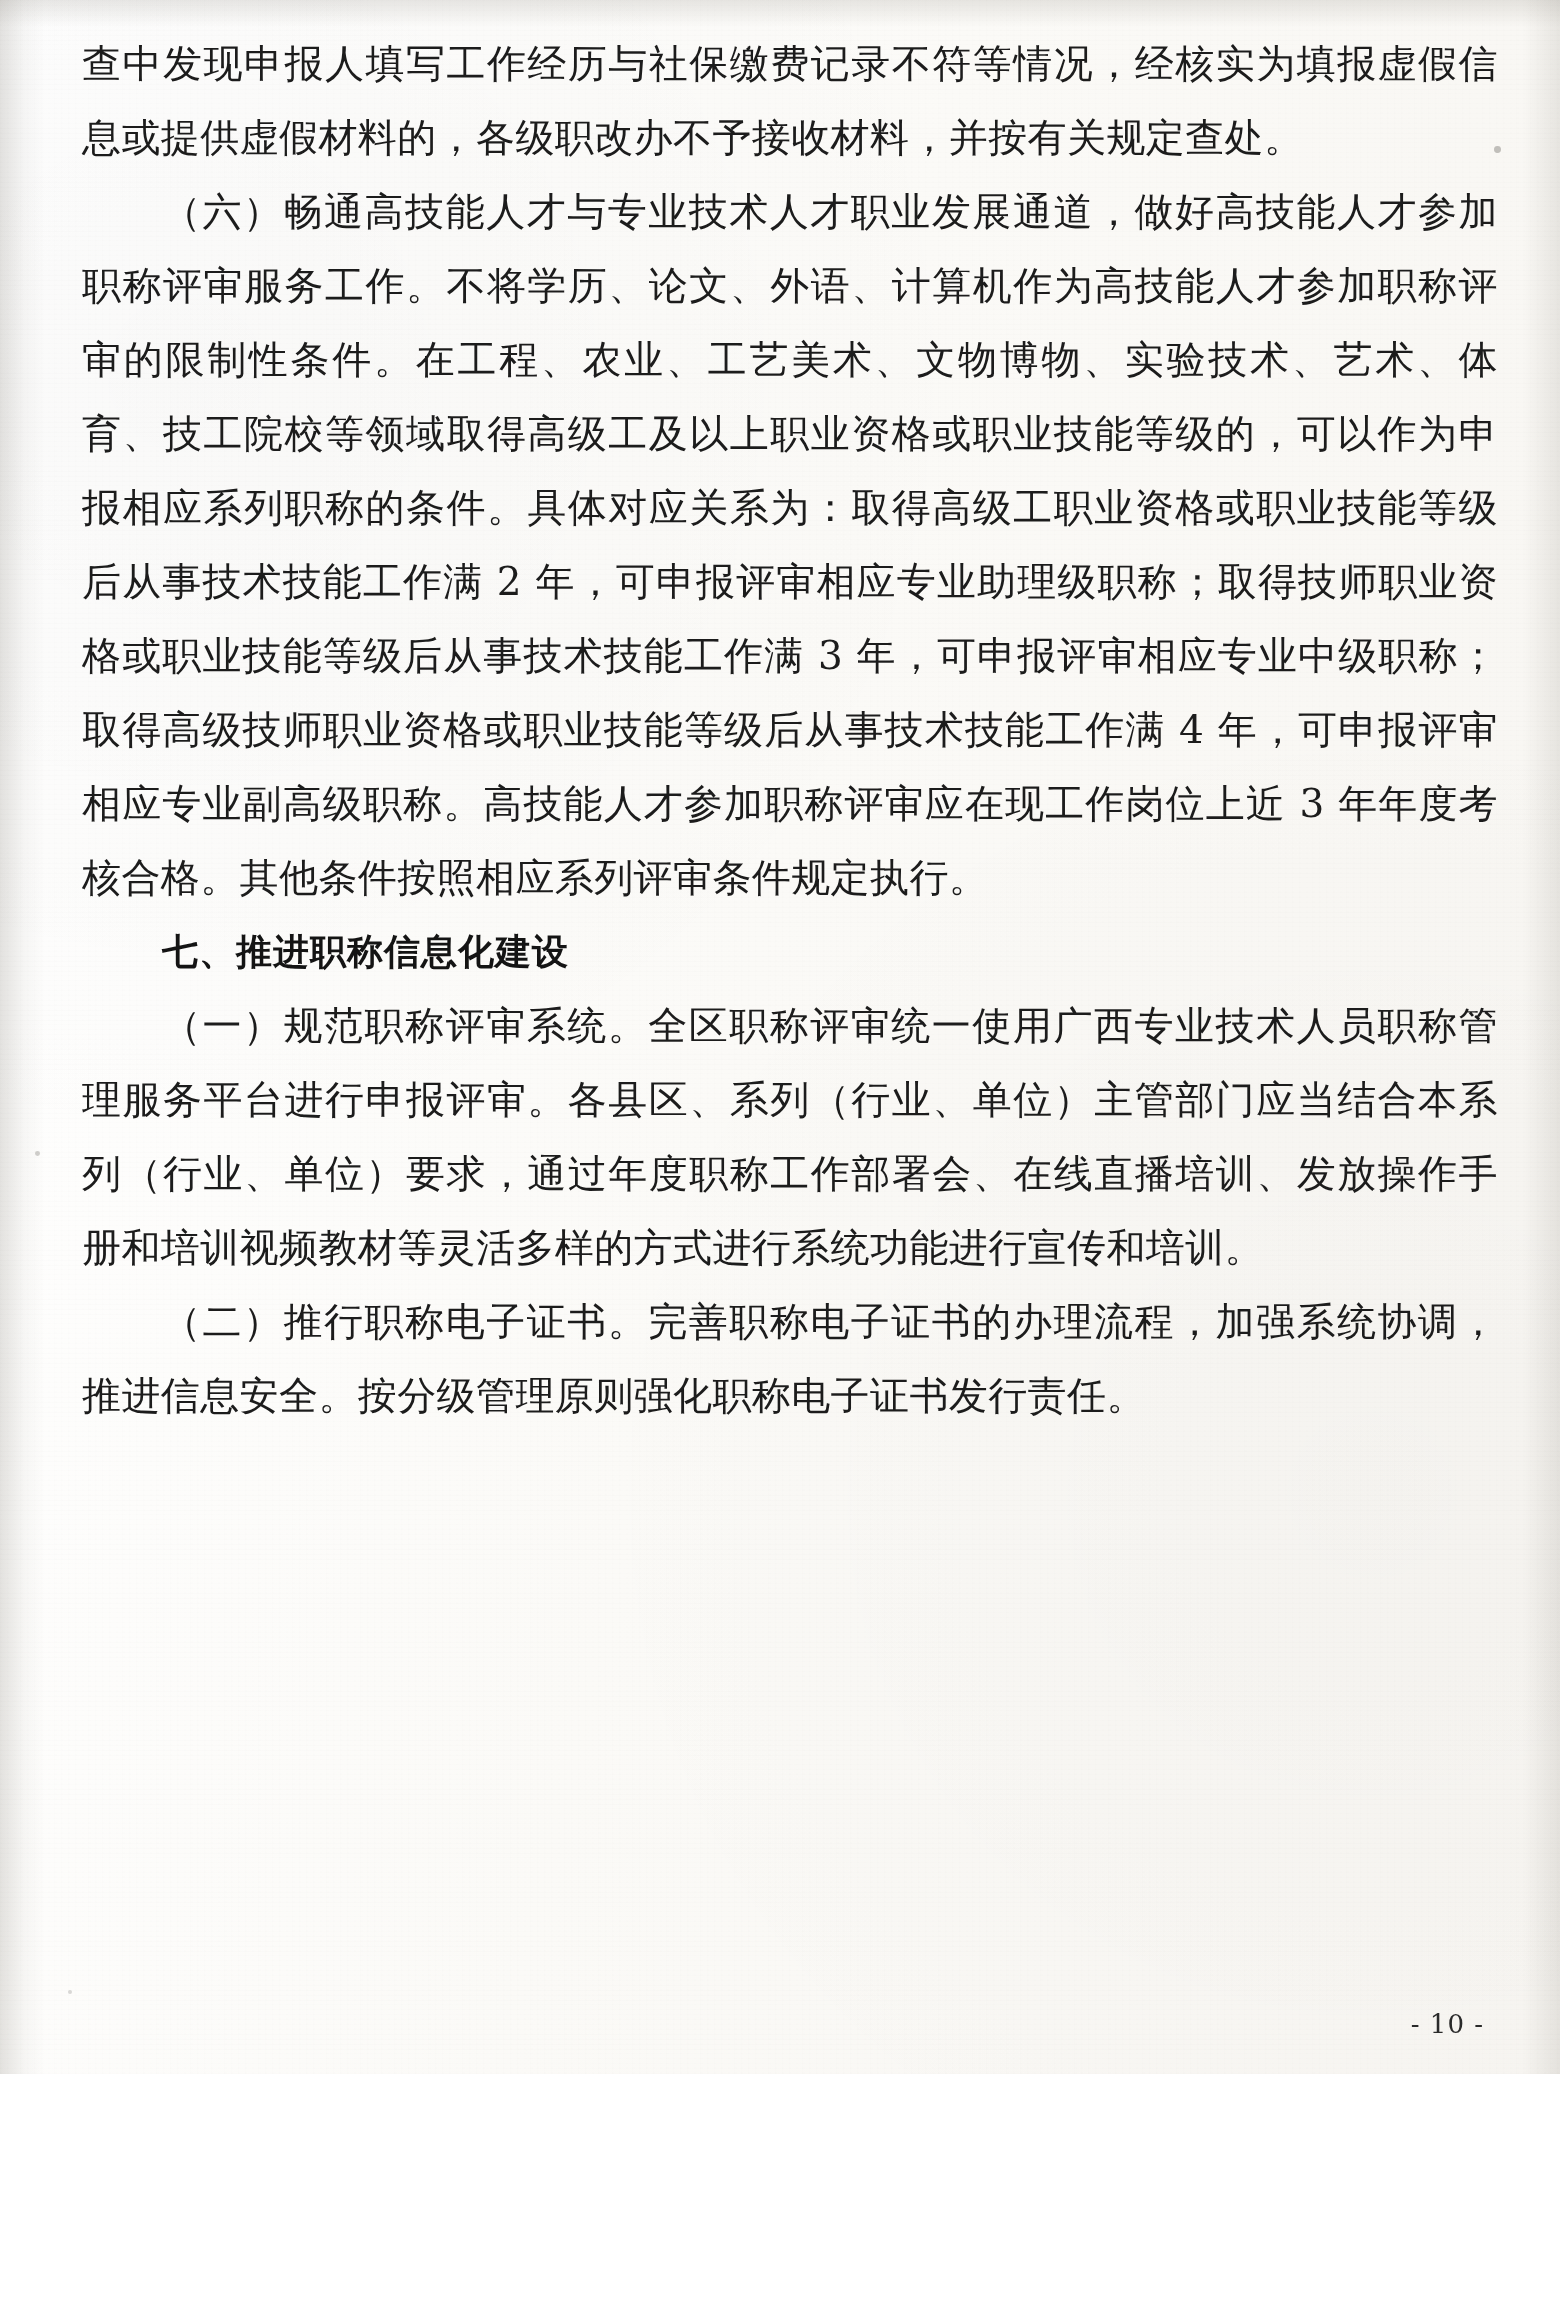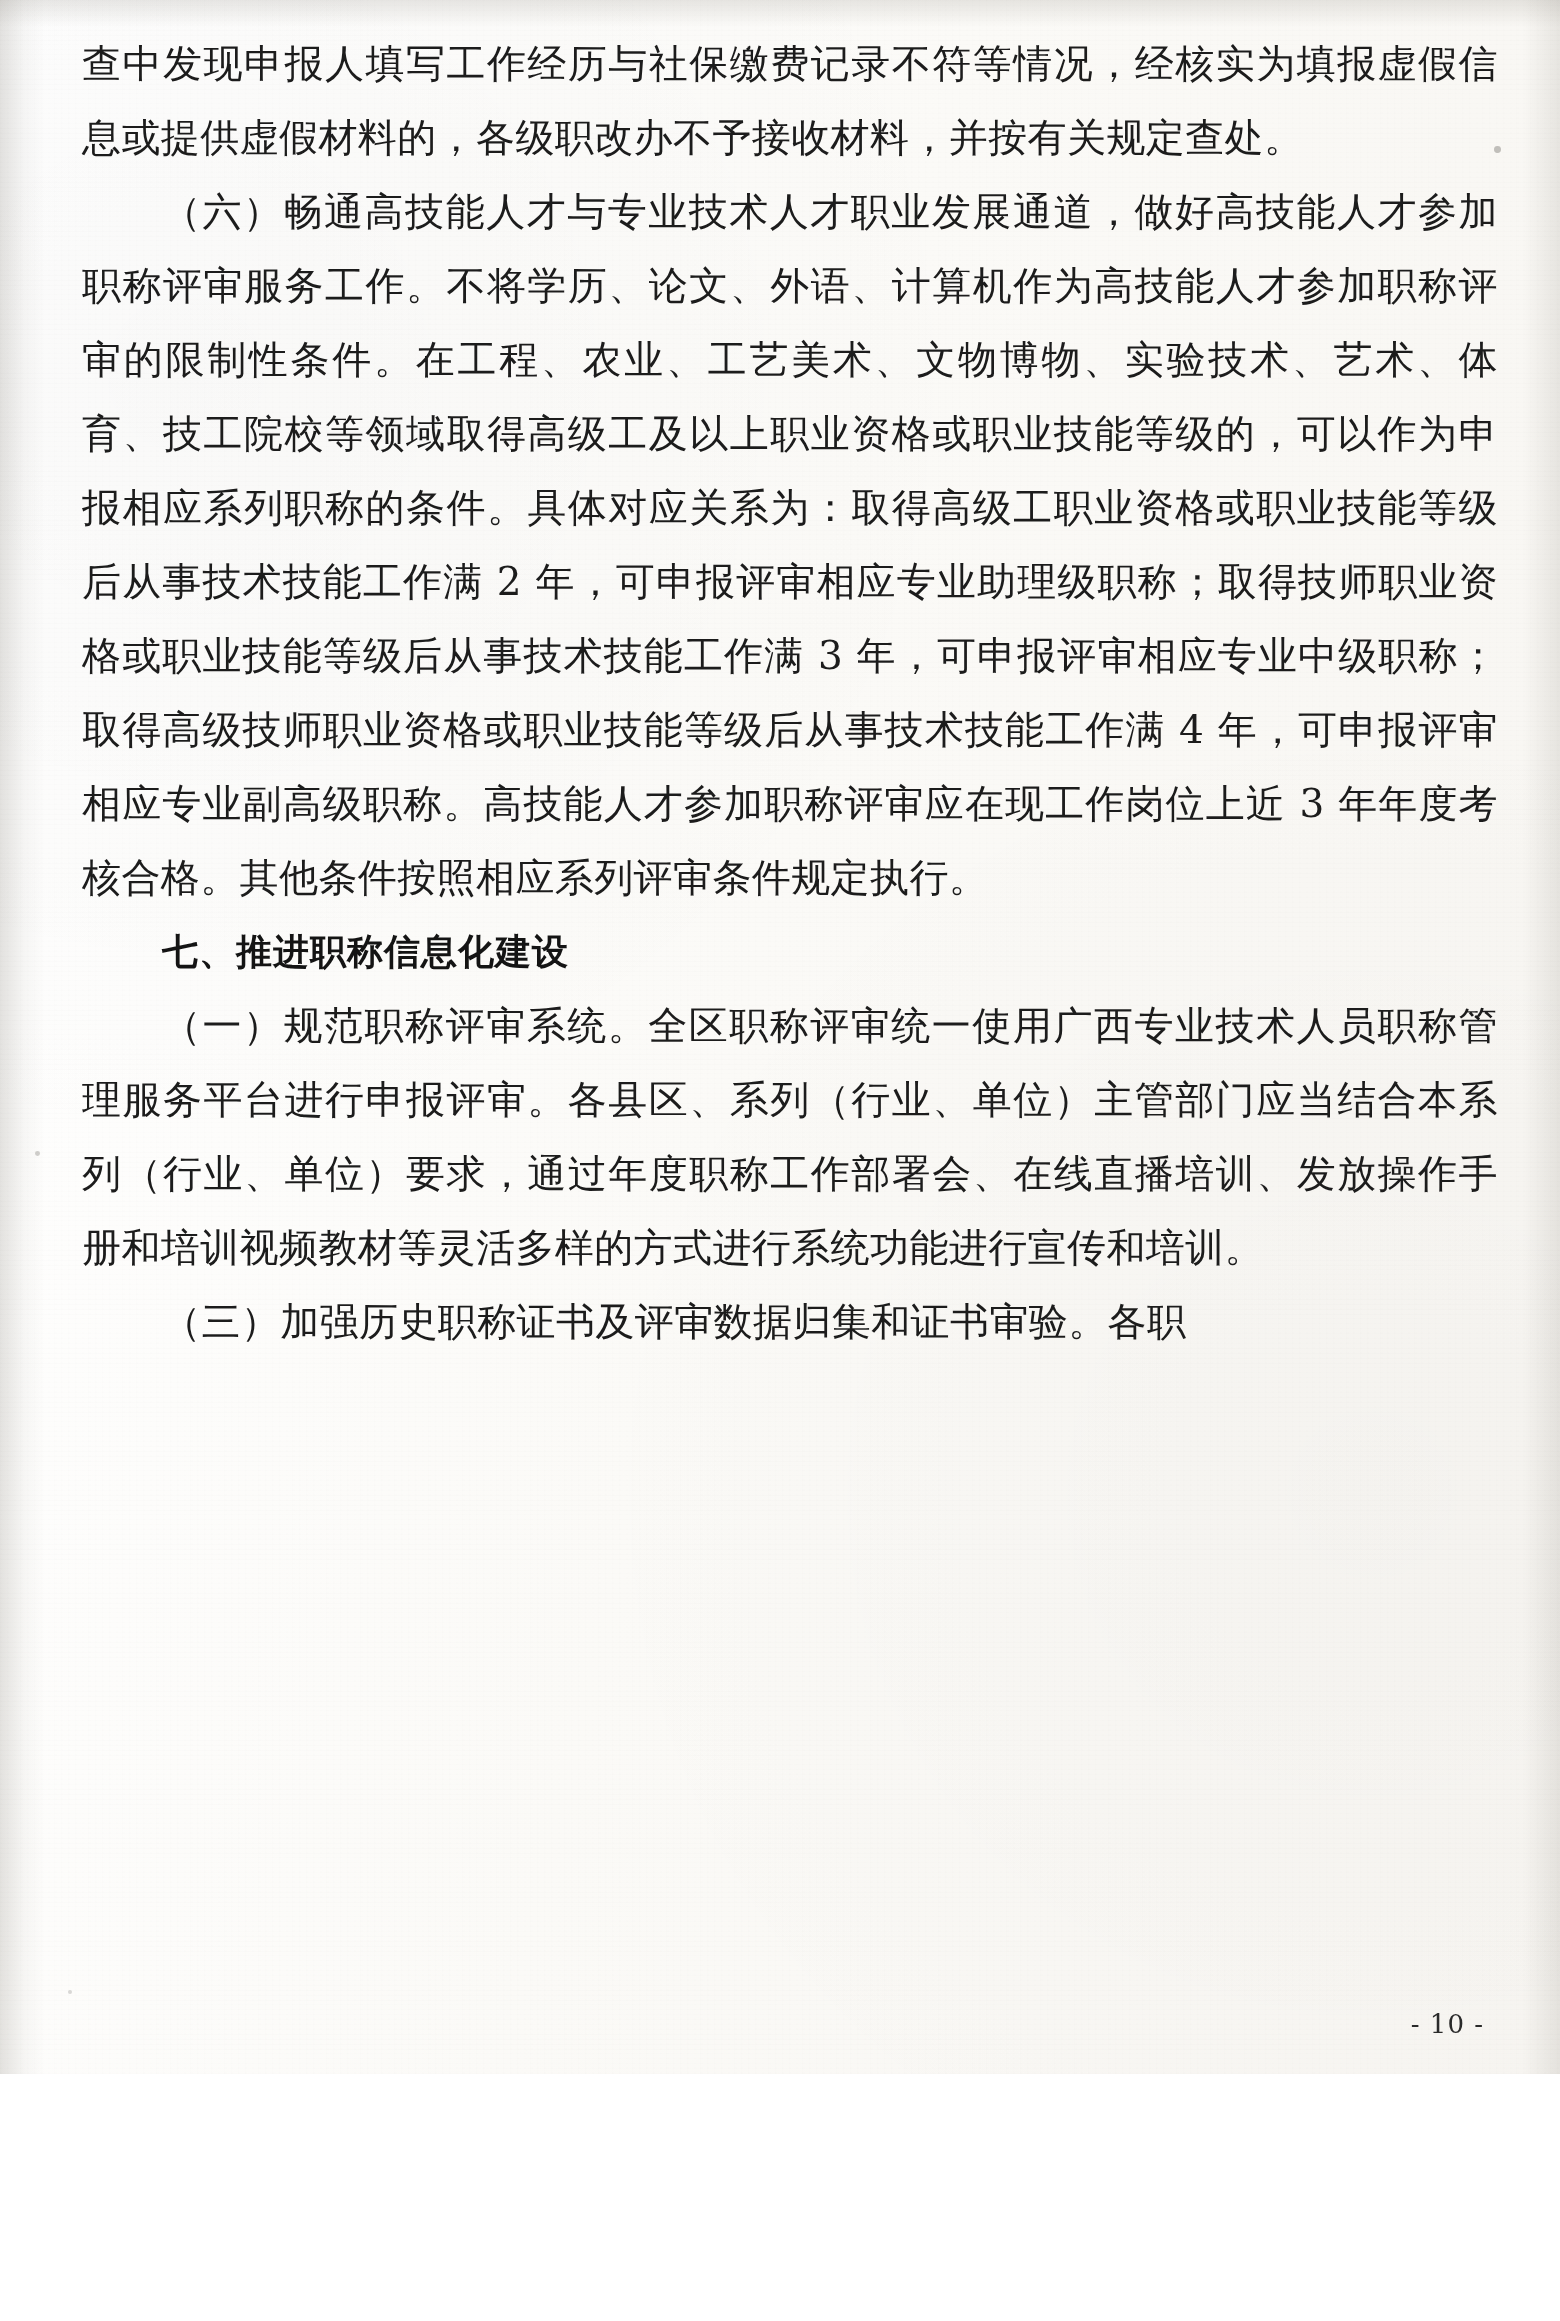--- a/index.html
+++ b/index.html
@@ -132,21 +132,21 @@
   <div class="body-text">
 
     <p class="para">查中发现申报人填写工作经历与社保缴费记录不符等情况，经核实为填报虚假信息或提供虚假材料的，各级职改办不予接收材料，并按有关规定查处。</p>
 
     <p class="para indent">（六）畅通高技能人才与专业技术人才职业发展通道，做好高技能人才参加职称评审服务工作。不将学历、论文、外语、计算机作为高技能人才参加职称评审的限制性条件。在工程、农业、工艺美术、文物博物、实验技术、艺术、体育、技工院校等领域取得高级工及以上职业资格或职业技能等级的，可以作为申报相应系列职称的条件。具体对应关系为：取得高级工职业资格或职业技能等级后从事技术技能工作满 2 年，可申报评审相应专业助理级职称；取得技师职业资格或职业技能等级后从事技术技能工作满 3 年，可申报评审相应专业中级职称；取得高级技师职业资格或职业技能等级后从事技术技能工作满 4 年，可申报评审相应专业副高级职称。高技能人才参加职称评审应在现工作岗位上近 3 年年度考核合格。其他条件按照相应系列评审条件规定执行。</p>
 
     <p class="heading">七、推进职称信息化建设</p>
 
     <p class="para indent">（一）规范职称评审系统。全区职称评审统一使用广西专业技术人员职称管理服务平台进行申报评审。各县区、系列（行业、单位）主管部门应当结合本系列（行业、单位）要求，通过年度职称工作部署会、在线直播培训、发放操作手册和培训视频教材等灵活多样的方式进行系统功能进行宣传和培训。</p>
 
+    <p class="para indent">（二）推行职称电子证书。完善职称电子证书的办理流程，加强系统协调，推进信息安全。按分级管理原则强化职称电子证书发行责任。</p>
 
-    <p class="para indent">（三）加强历史职称证书及评审数据归集和证书审验。各职</p>
 
   </div>
 
   <div class="page-number">- 10 -</div>
 
 </div>
 
 
 </body></html>

